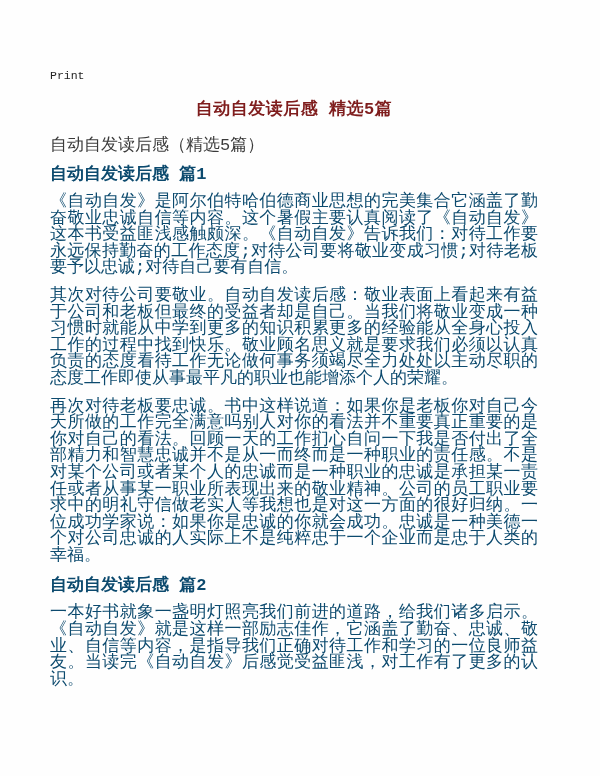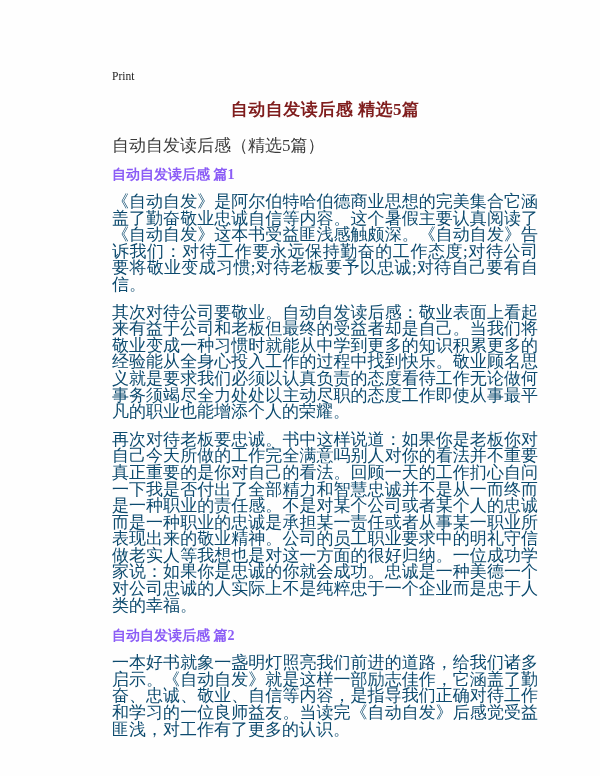--- a/index.html
+++ b/index.html
@@ -12,21 +12,22 @@
     width: 600px;
     height: 776px;
     background: #fefefe;
     overflow: hidden;
     font-family: "Liberation Serif", "DejaVu Serif", serif;
     color: #2e2e2e;
     box-sizing: border-box;
   }
   .content {
     box-sizing: border-box;
-    padding: 66px 62px 0 112px; 
+    padding: 66px 62px 0 50px; 
+    font-family: Liberation Mono, monospace;
   }
   .print-label {
     font-size: 11.5px;
     line-height: 14px;
     color: #232323;
     display: inline-block;
     cursor: pointer;
   }
   .doc-title {
     margin: 15px 0 0 0;
@@ -38,24 +39,24 @@
     line-height: 22px;
   }
   .doc-subtitle {
     margin-top: 17px;
     font-size: 17px;
     line-height: 15px;
     color: #3a3a3a;
   }
   .section-heading {
     margin: 13px 0 0 0;
-    font-size: 14px;
+    font-size: 17px;
     font-weight: bold;
     line-height: 17px;
-    color: #8b5cf6;
+    color: #0c4a6e;
   }
   .para {
     margin: 11px 0 0 0;
     font-size: 17px;
     line-height: 16.6px;
     text-align: justify;
     text-justify: inter-ideograph;
     color: #0c4a6e;
     word-break: break-all;
   }

